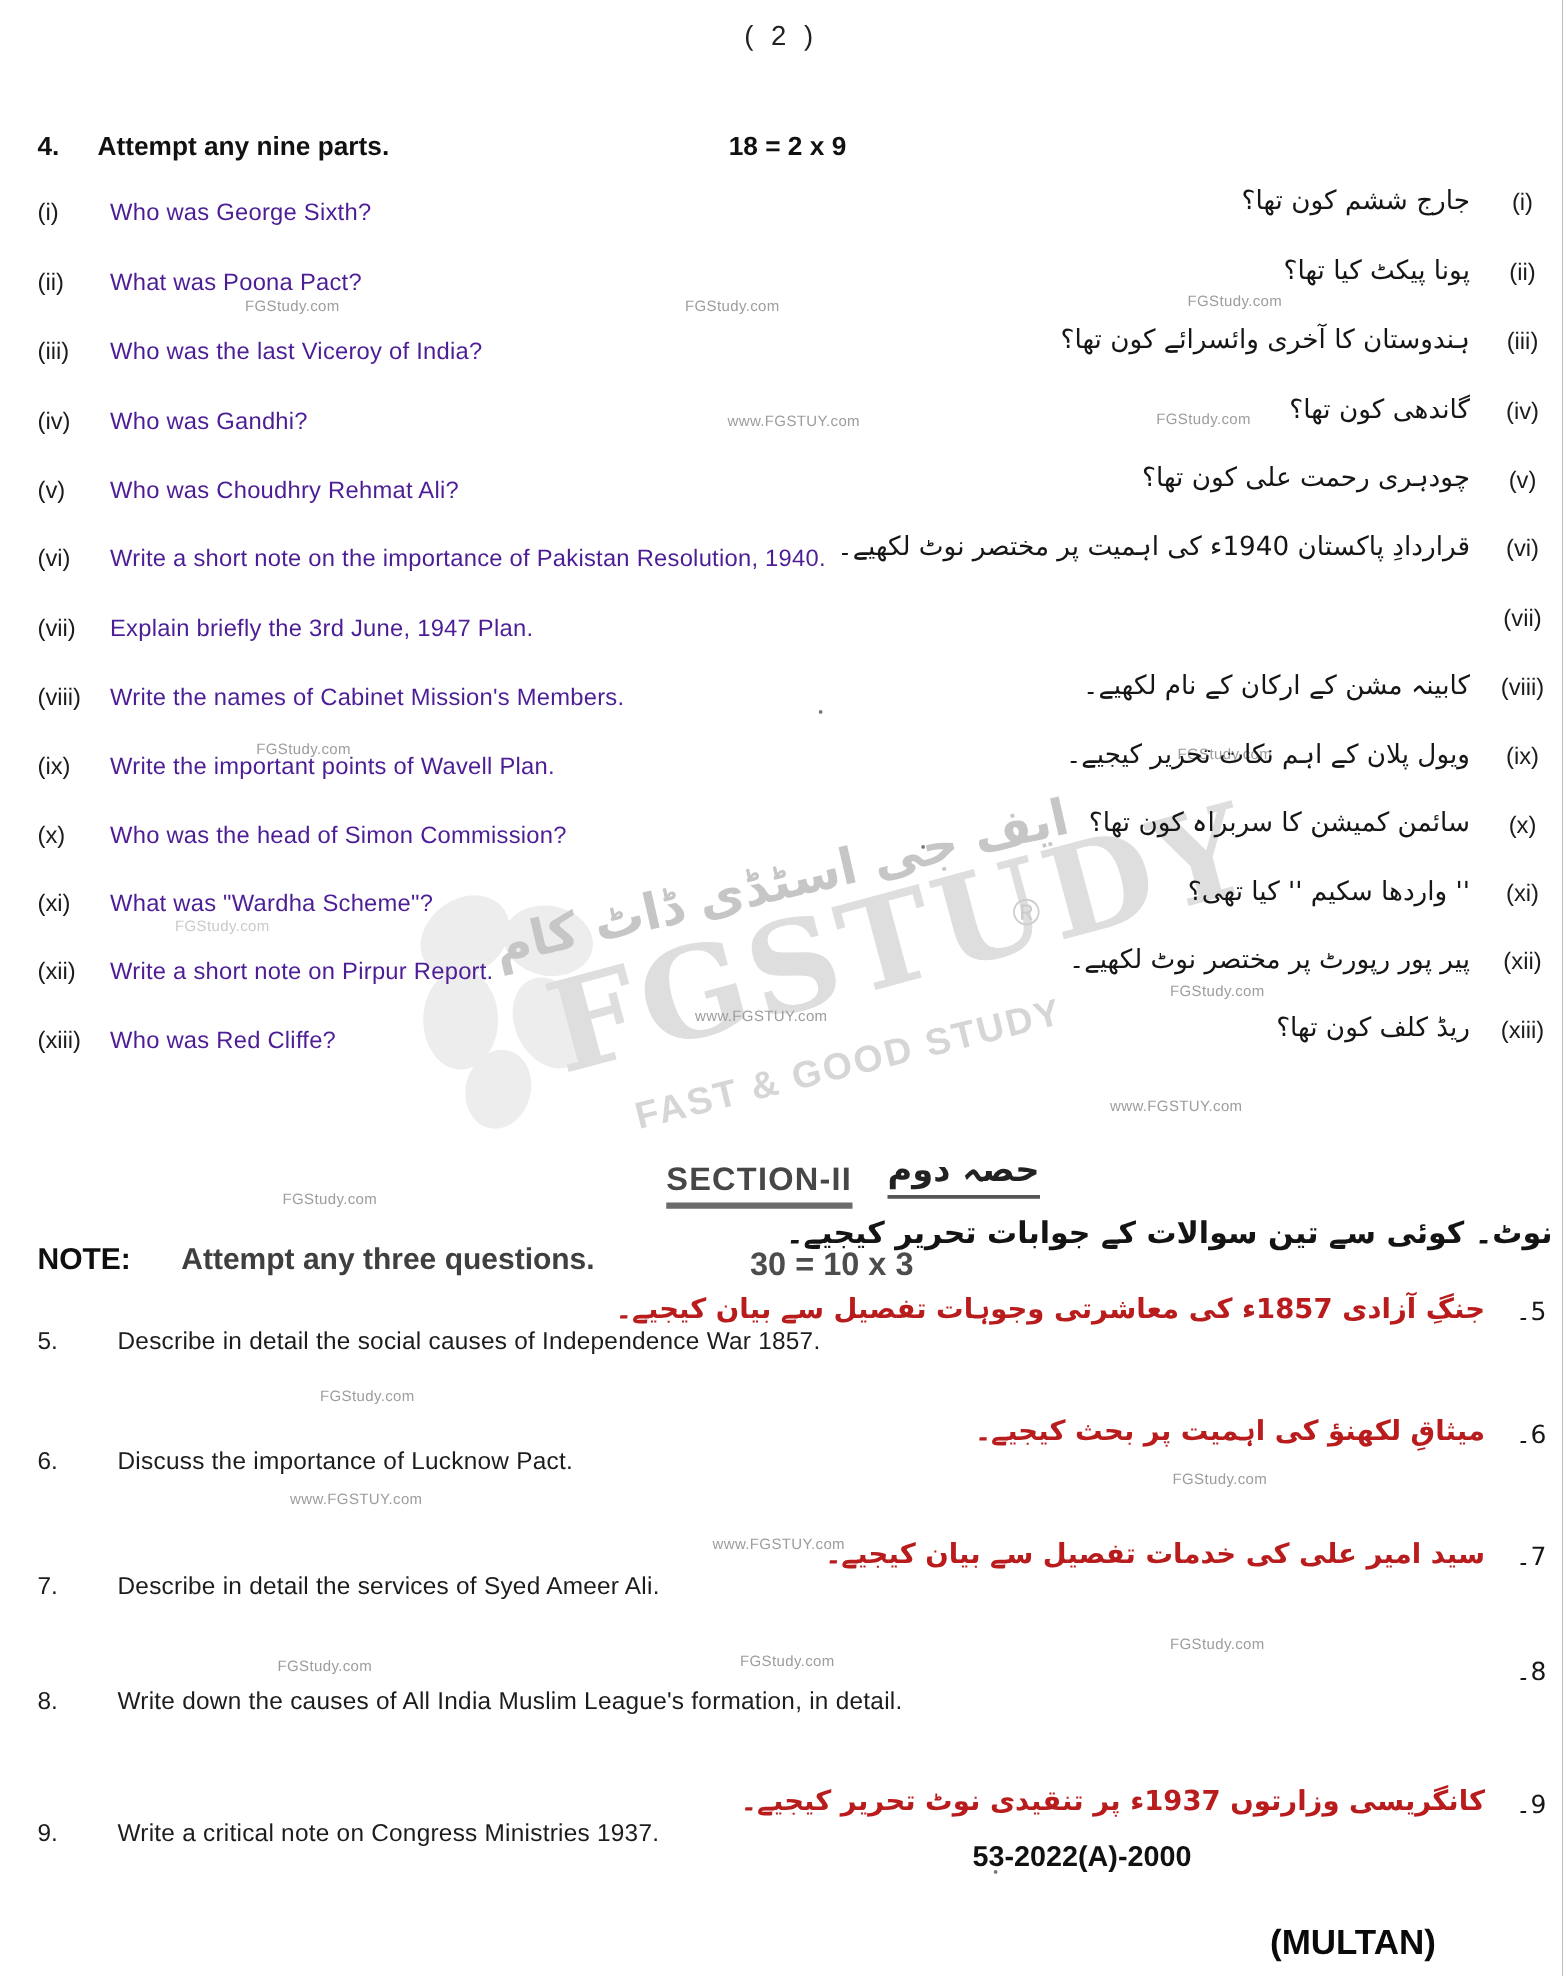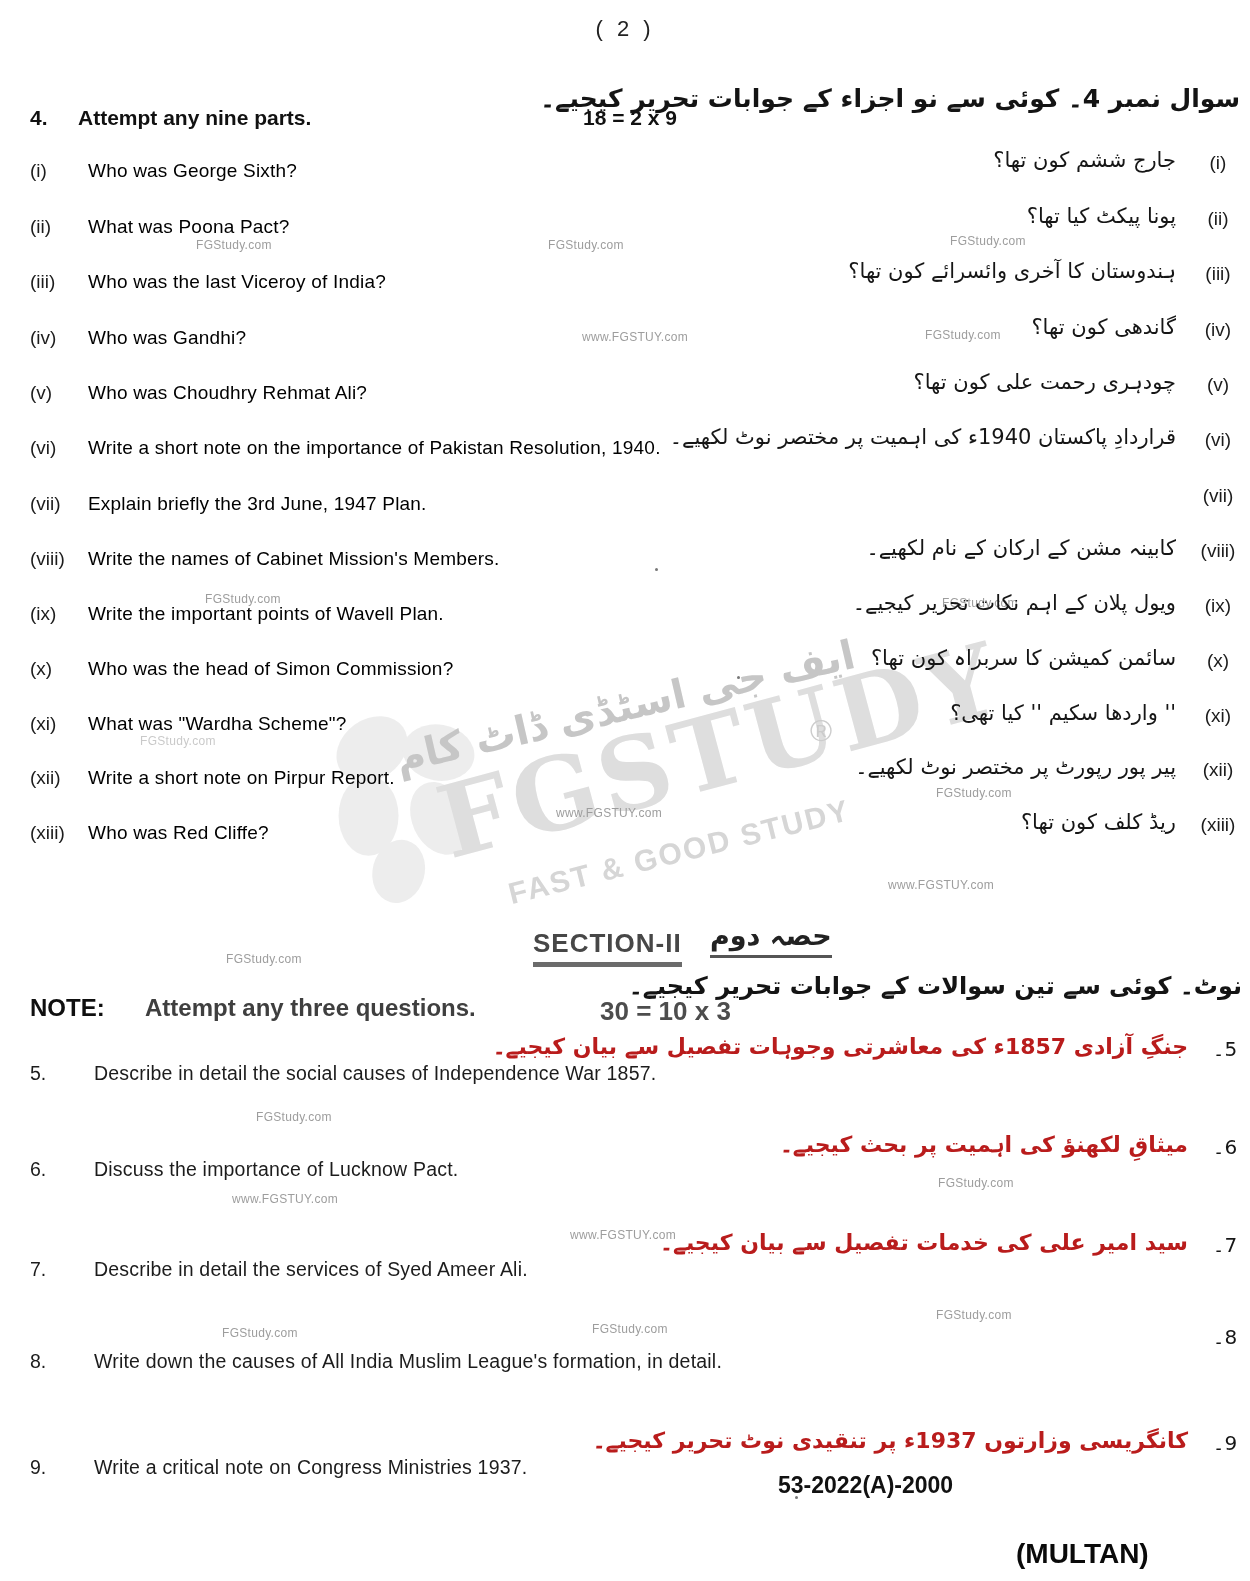--- a/index.html
+++ b/index.html
@@ -47,21 +47,21 @@
   .hdr-en{position:absolute;top:106px;font-size:21px;font-weight:bold;color:#111;}
   .hdr-marks{position:absolute;top:106px;left:583px;font-size:21px;font-weight:bold;color:#111;}
   .hdr-ur{
     position:absolute;top:84px;right:10px;direction:rtl;
     font-family:"DejaVu Sans",sans-serif;font-size:25px;font-weight:bold;color:#141414;
     white-space:nowrap;
   }
 
   .erow{position:absolute;left:30px;white-space:nowrap;}
   .erow .enum{display:inline-block;width:58px;font-size:19px;color:#1c1c1c;vertical-align:top;}
-  .erow .etext{display:inline-block;font-size:19px;color:#000000;letter-spacing:.2px;}
+  .erow .etext{display:inline-block;font-size:19px;color:#4c1d95;letter-spacing:.2px;}
 
   .urow{
     position:absolute;right:8px;direction:rtl;display:flex;gap:18px;
     align-items:flex-start;white-space:nowrap;
   }
   .urow .unum{
     direction:ltr;unicode-bidi:isolate;min-width:48px;text-align:center;
     font-size:19px;color:#1c1c1c;padding-top:4px;
   }
   .urow .utext{
@@ -157,21 +157,20 @@
     <span class="speck" style="left:795px;top:1496px;width:3px;height:3px"></span>
   </div>
 
   <div class="layer" id="content-layer">
 
     <div class="page-num">( 2 )</div>
 
     <span class="hdr-en" style="left:30px">4.</span>
     <span class="hdr-en" style="left:78px">Attempt any nine parts.</span>
     <span class="hdr-marks">18 = 2 x 9</span>
-    <span class="hdr-ur">سوال نمبر 4۔   کوئی سے نو اجزاء کے جوابات تحریر کیجیے۔</span>
 
     <div class="erow" style="top:160px"><span class="enum">(i)</span><span class="etext">Who was George Sixth?</span></div>
     <div class="erow" style="top:216px"><span class="enum">(ii)</span><span class="etext">What was Poona Pact?</span></div>
     <div class="erow" style="top:271px"><span class="enum">(iii)</span><span class="etext">Who was the last Viceroy of India?</span></div>
     <div class="erow" style="top:327px"><span class="enum">(iv)</span><span class="etext">Who was Gandhi?</span></div>
     <div class="erow" style="top:382px"><span class="enum">(v)</span><span class="etext">Who was Choudhry Rehmat Ali?</span></div>
     <div class="erow" style="top:437px"><span class="enum">(vi)</span><span class="etext">Write a short note on the importance of Pakistan Resolution, 1940.</span></div>
     <div class="erow" style="top:493px"><span class="enum">(vii)</span><span class="etext">Explain briefly the 3rd June, 1947 Plan.</span></div>
     <div class="erow" style="top:548px"><span class="enum">(viii)</span><span class="etext">Write the names of Cabinet Mission's Members.</span></div>
     <div class="erow" style="top:603px"><span class="enum">(ix)</span><span class="etext">Write the important points of Wavell Plan.</span></div>

